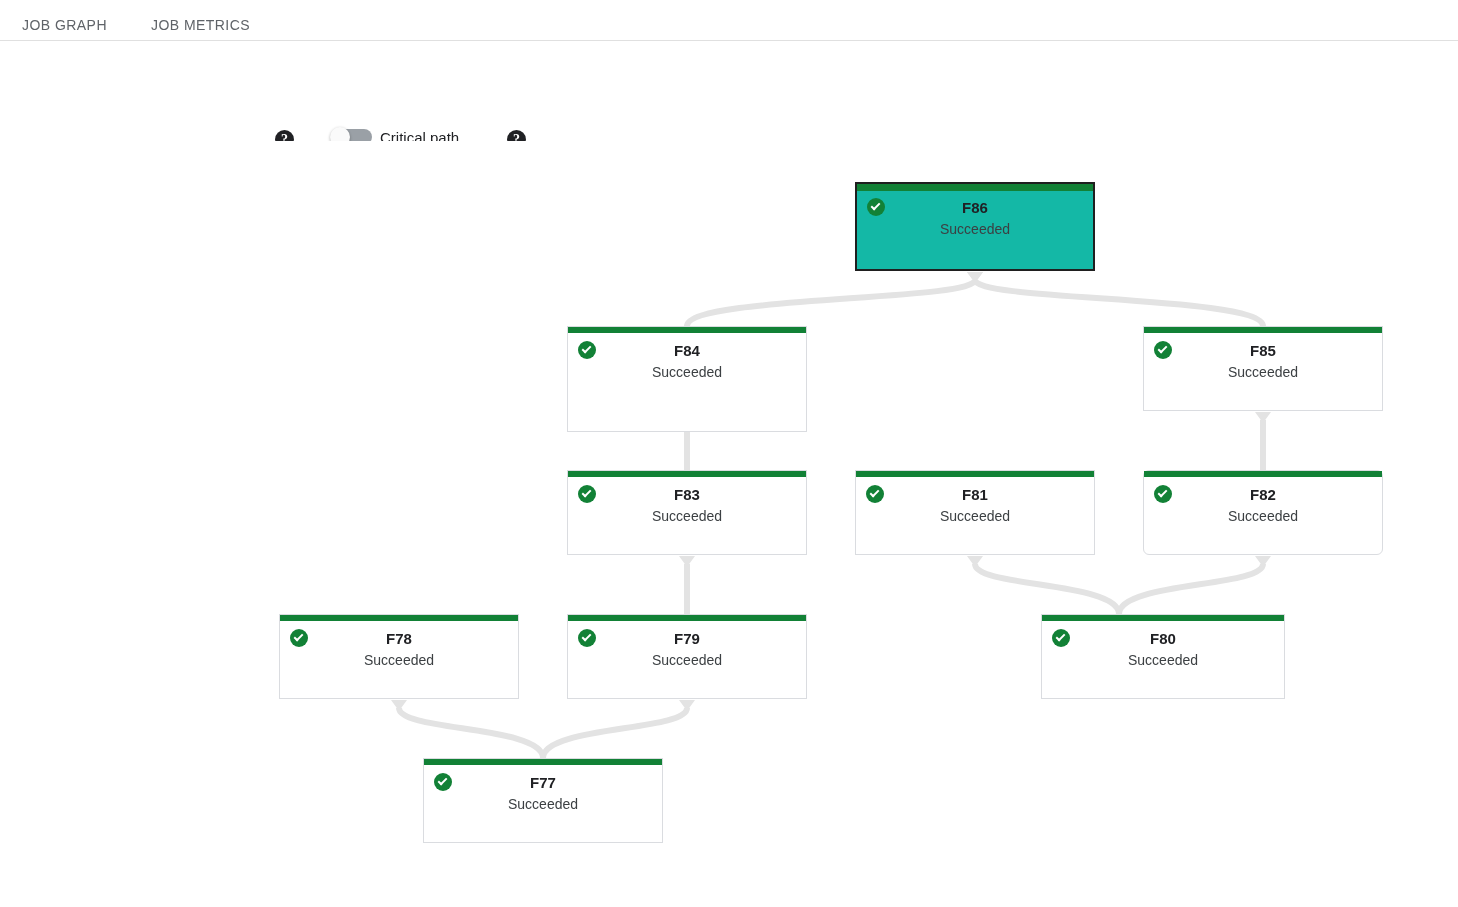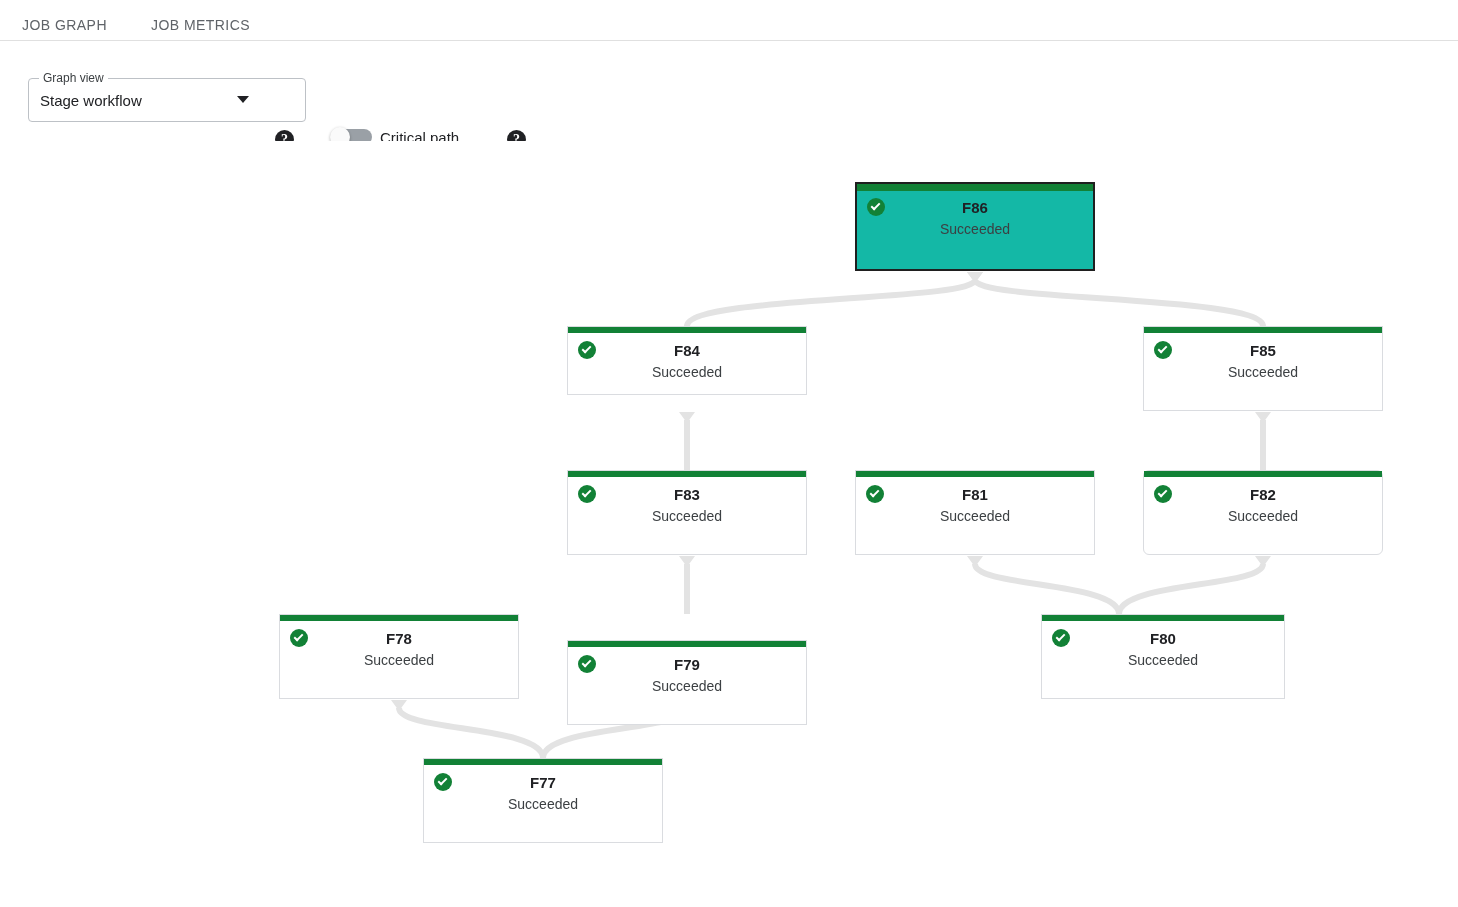--- a/index.html
+++ b/index.html
@@ -214,25 +214,20 @@
   <div class="tab">
     <span>JOB GRAPH</span>
   </div>
   <div class="tab">
     <span>JOB METRICS</span>
   </div>
 </div>
 
 <div class="controls">
 
-  <div class="select-outline">
-    <span class="select-legend">Graph view</span>
-    <span class="select-value">Stage workflow</span>
-    <span class="select-arrow"></span>
-  </div>
 
   <div class="help-icon" id="help-graph-view">?</div>
 
   <div class="toggle">
     <span class="toggle-track"></span>
     <span class="toggle-knob"></span>
   </div>
   <div class="toggle-label">Critical path</div>
 
   <div class="help-icon" id="help-critical-path">?</div>
@@ -259,21 +254,21 @@
       <path d="M 543 617 C 543 584.55, 687 590.45, 687 567" fill="none" stroke="#e3e3e3" stroke-width="6" stroke-linecap="butt"></path>
       <path d="M 679 559 L 695 559 L 687 570 Z" fill="#e3e3e3"></path>
     </svg>
   <div id="node-layer">
       <div class="node selected" style="left: 855px; top: 41px; width: 240px; height: 89px;">
         <span class="node-bar"></span>
         <span class="node-status-icon"></span>
         <span class="node-title">F86</span>
         <span class="node-subtitle">Succeeded</span>
       </div>
-      <div class="node" style="left: 567px; top: 185px; width: 240px; height: 69px;">
+      <div class="node" style="left: 567px; top: 185px; width: 240px; height: 106px;">
         <span class="node-bar"></span>
         <span class="node-status-icon"></span>
         <span class="node-title">F84</span>
         <span class="node-subtitle">Succeeded</span>
       </div>
       <div class="node" style="left: 1143px; top: 185px; width: 240px; height: 85px;">
         <span class="node-bar"></span>
         <span class="node-status-icon"></span>
         <span class="node-title">F85</span>
         <span class="node-subtitle">Succeeded</span>
@@ -295,21 +290,21 @@
         <span class="node-status-icon"></span>
         <span class="node-title">F82</span>
         <span class="node-subtitle">Succeeded</span>
       </div>
       <div class="node" style="left: 279px; top: 473px; width: 240px; height: 85px;">
         <span class="node-bar"></span>
         <span class="node-status-icon"></span>
         <span class="node-title">F78</span>
         <span class="node-subtitle">Succeeded</span>
       </div>
-      <div class="node" style="left: 567px; top: 473px; width: 240px; height: 85px; margin-top: 26px;">
+      <div class="node" style="left: 567px; top: 473px; width: 240px; height: 85px;">
         <span class="node-bar"></span>
         <span class="node-status-icon"></span>
         <span class="node-title">F79</span>
         <span class="node-subtitle">Succeeded</span>
       </div>
       <div class="node" style="left: 1041px; top: 473px; width: 244px; height: 85px;">
         <span class="node-bar"></span>
         <span class="node-status-icon"></span>
         <span class="node-title">F80</span>
         <span class="node-subtitle">Succeeded</span>

